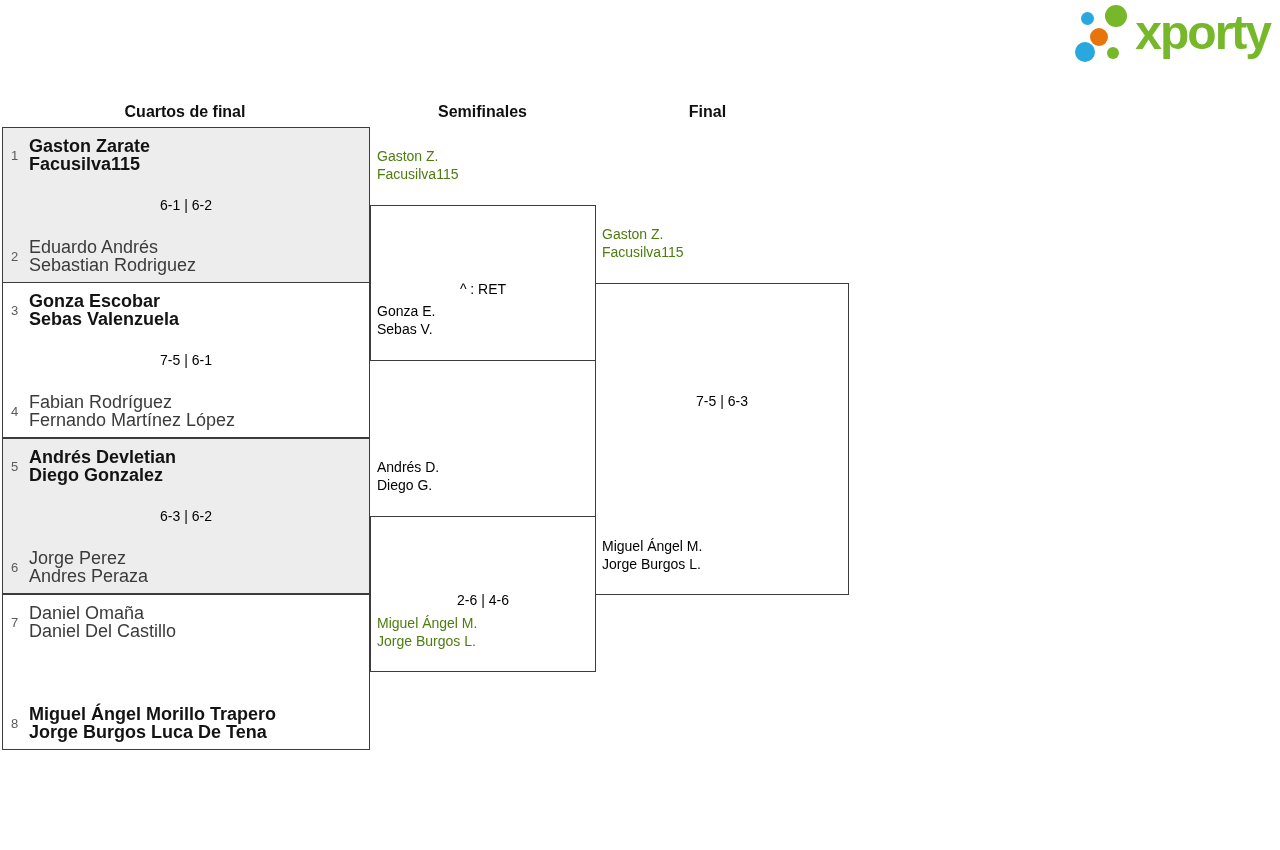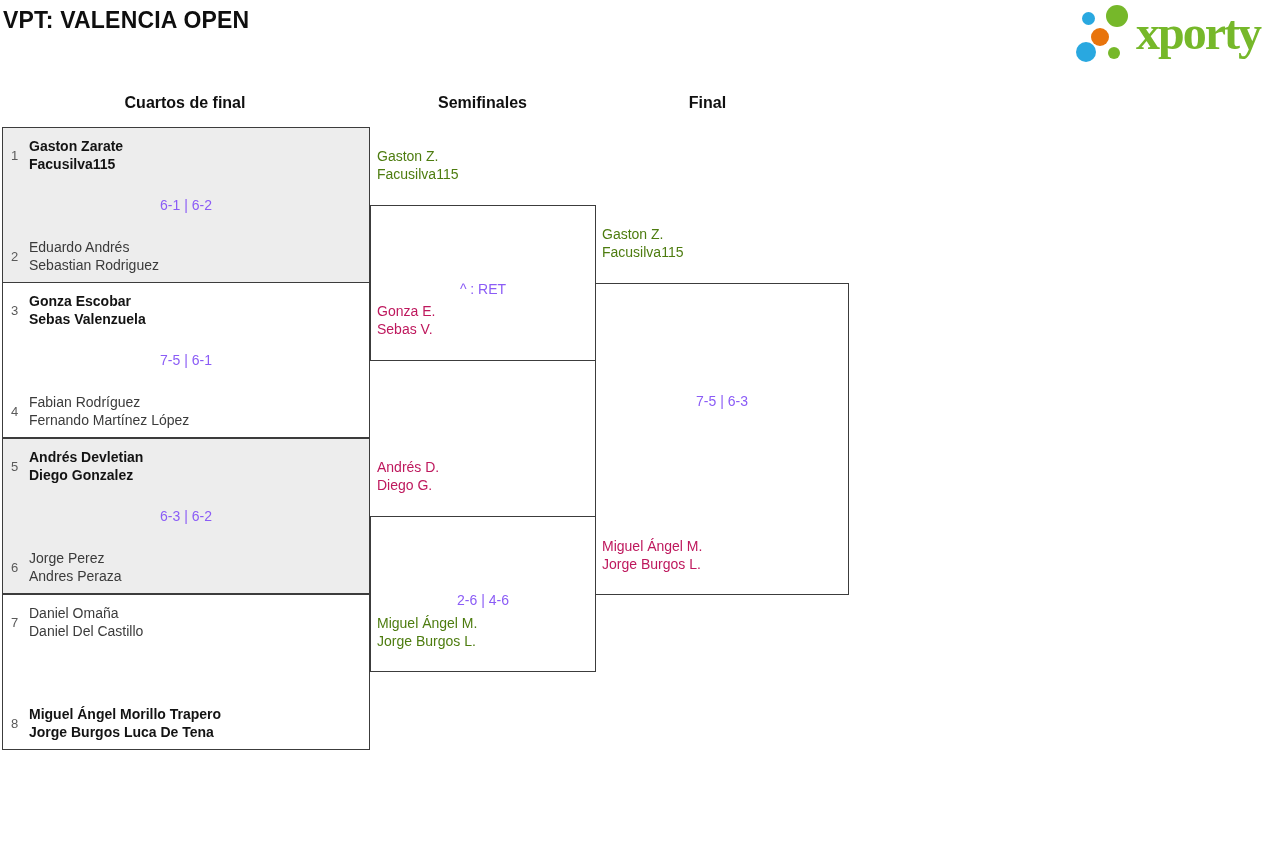--- a/index.html
+++ b/index.html
@@ -4,74 +4,73 @@
 <style>
   html,body{margin:0;padding:0;background:#fff;}
   .canvas{
     position:relative;width:1280px;height:850px;background:#ffffff;
     font-family:"Liberation Sans", sans-serif;color:#1c1c1c;overflow:hidden;
   }
   
   .app-header{position:absolute;left:3px;top:4px;}
   .title-line{font-size:23px;font-weight:700;line-height:33px;color:#0f0f0f;letter-spacing:0.2px;}
   
-  .logo{position:absolute;top:2px;right:20px;display:flex;align-items:flex-start;font-family:Liberation Serif, serif;}
+  .logo{position:absolute;top:2px;right:10px;display:flex;align-items:flex-start;}
   .logo-dots{position:relative;width:64px;height:66px;}
   .dot{position:absolute;border-radius:50%;}
   .dot.blue-sm {left:12px;top:10px;width:13px;height:13px;background:#29a8e0;}
   .dot.green-lg{left:36px;top:3px; width:22px;height:22px;background:#76b82a;}
   .dot.orange  {left:21px;top:26px;width:18px;height:18px;background:#e8740c;}
   .dot.blue-lg {left:6px; top:40px;width:20px;height:20px;background:#29a8e0;}
   .dot.green-sm{left:38px;top:45px;width:12px;height:12px;background:#76b82a;}
   .logo-text{font-size:48px;font-weight:700;color:#76b82a;letter-spacing:-2px;line-height:62px;margin-left:2px;}
   
-  .col-header{position:absolute;top:94px;font-size:16px;font-weight:700;text-align:center;color:#101010;}
+  .col-header{position:absolute;top:103px;font-size:16px;font-weight:700;text-align:center;color:#101010;}
   .col-header.c1{left:0;width:370px;}
   .col-header.c2{left:370px;width:225px;}
   .col-header.c3{left:595px;width:225px;}
   
   .box{position:absolute;border:1px solid #3c3c3c;box-sizing:border-box;background:#fff;}
   .match.gray{background:#ededed;}
   .qf{left:2px;width:368px;height:156px;}
   .qf.m1{top:127px;}
   .qf.m2{top:282px;}
   .qf.m3{top:438px;}
   .qf.m4{top:594px;}
   .sf{left:370px;width:226px;height:156px;}
   .sf.s1{top:205px;}
   .sf.s2{top:516px;}
   .final-box{left:595px;width:254px;top:283px;height:312px;}
   
   .team{position:absolute;left:8px;right:8px;display:flex;align-items:center;gap:8px;}
   .team.top{top:9px;}
   .team.bottom{bottom:8px;}
   .seed{font-size:13px;color:#5a5a5a;min-width:10px;flex:0 0 auto;}
-  .names{font-size:14px;line-height:18px;color:#3b3b3b;}
+  .names{font-size:18px;line-height:18px;color:#3b3b3b;}
   .names.w{font-weight:700;color:#131313;}
-  .score{position:absolute;left:0;width:100%;text-align:center;font-size:14px;color:#8b5cf6;}
+  .score{position:absolute;left:0;width:100%;text-align:center;font-size:14px;color:#000000;}
   .qf .score{top:50%;transform:translateY(-50%);}
   .sf .score{top:31px;margin-top:44px;}
   .final-box .score{top:109px;}
   
-  .adv-label{position:absolute;font-size:14px;line-height:18px;color:#be185d;}
+  .adv-label{position:absolute;font-size:14px;line-height:18px;color:#000000;}
   .adv-label.w{font-weight:400;color:#4d7c0f;}
   .lbl-sf1-top{left:377px;top:147px;}
   .lbl-sf1-bottom{left:377px;top:302px;}
   .lbl-sf2-top{left:377px;top:458px;}
   .lbl-sf2-bottom{left:377px;top:614px;}
   .lbl-final-top{left:602px;top:225px;}
   .lbl-final-bottom{left:602px;top:537px;}
 </style>
 </head>
 <body>
 
 <div class="canvas">
 
   <div class="app-header">
-    <div class="title-line">VPT: VALENCIA OPEN</div>
   </div>
 
   <div class="logo">
     <div class="logo-dots">
       <span class="dot blue-sm"></span>
       <span class="dot green-lg"></span>
       <span class="dot orange"></span>
       <span class="dot blue-lg"></span>
       <span class="dot green-sm"></span>
     </div>

